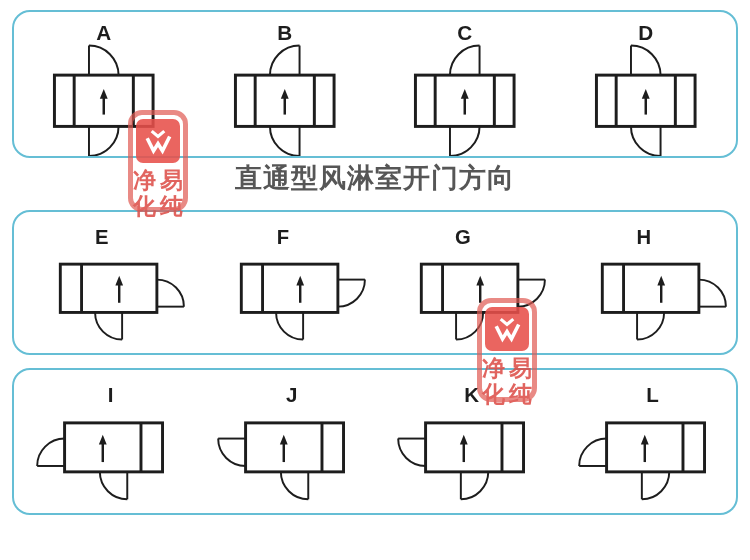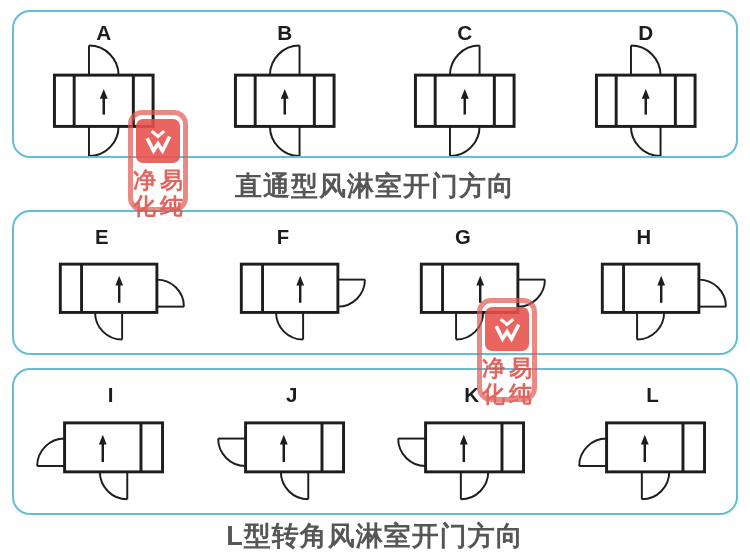--- a/index.html
+++ b/index.html
@@ -13,21 +13,21 @@
   }
   .panel-1{top:10px;height:148px;}
   .panel-2{top:210px;height:145px;}
   .panel-3{top:368px;height:147px;}
   .grid{display:flex;width:100%;height:100%;}
   .grid svg{flex:1 1 0;width:25%;height:100%;}
   .caption{
     position:absolute;left:0;width:750px;text-align:center;
     font-weight:700;font-size:27px;letter-spacing:1px;color:#565656;
   }
-  .caption-1{top:168px;}
+  .caption-1{top:160px;}
   .caption-2{top:518px;}
   .body{fill:none;stroke:#1d1d1d;stroke-width:3;}
   .door{fill:none;stroke:#1d1d1d;stroke-width:2;}
   .arrow{stroke:#1d1d1d;stroke-width:2.5;}
   .arrowhead{fill:#1d1d1d;stroke:none;}
   .dlabel{font-family:"Liberation Sans",sans-serif;font-weight:700;font-size:21px;fill:#1d1d1d;}
   .stamp{position:absolute;width:60px;opacity:0.88;z-index:5;}
   .stamp-1{left:128px;top:110px;height:112px;}
   .stamp-2{left:477px;top:298px;height:114px;}
   .stamp-frame{
@@ -199,21 +199,20 @@
           <line x1="50" y1="98" x2="22" y2="98" class="door"></line>
           <path d="M22 98A28 28 0 0 1 50 70" class="door"></path>
           <line x1="86" y1="104" x2="86" y2="132" class="door"></line>
           <path d="M86 132A28 28 0 0 0 114 104" class="door"></path>
           <line x1="89" y1="75" x2="89" y2="94" class="arrow"></line>
           <polygon points="89,66 85,76 93,76" class="arrowhead"></polygon>
         </svg>
       </div>
   </section>
 
-  <div class="caption caption-2">L型转角风淋室开门方向</div>
 
   <div class="stamp stamp-1">
     <div class="stamp-frame"></div>
     <div class="stamp-logo">
       <svg viewBox="0 0 40 40">
         <polyline points="13,9 20,15 27,9" fill="none" stroke="#ffffff" stroke-width="3.5"></polyline>
         <polyline points="8,17 15,31 20,23 25,31 33,15" fill="none" stroke="#ffffff" stroke-width="4"></polyline>
       </svg>
     </div>
     <div class="stamp-chars">

